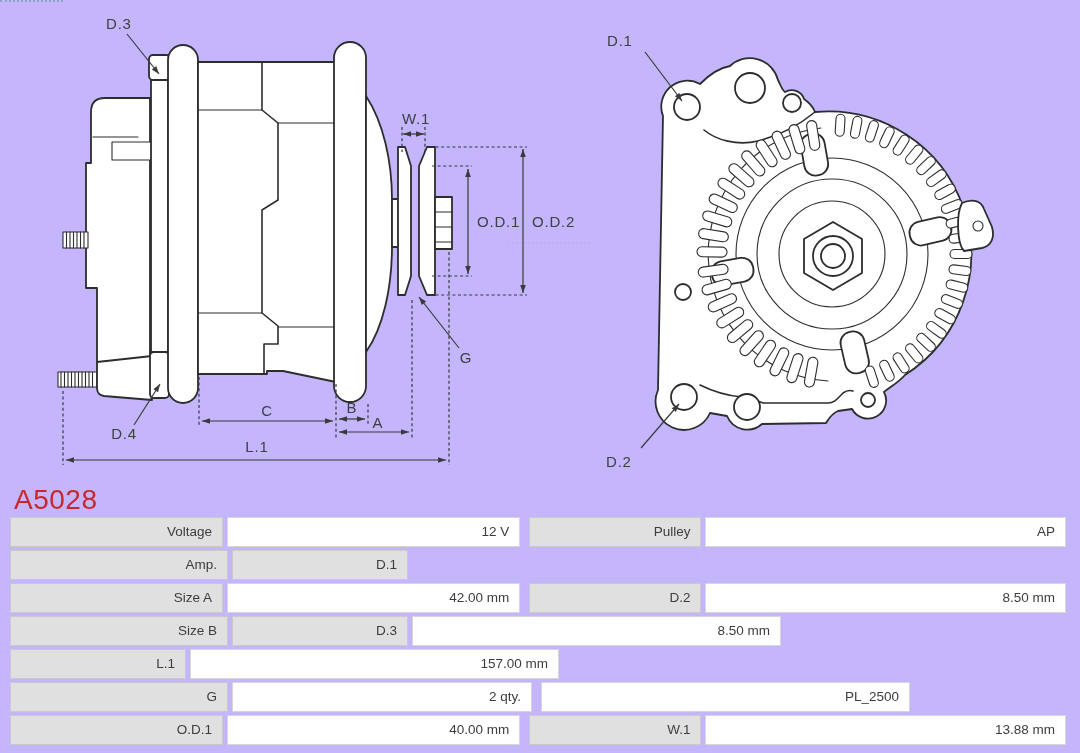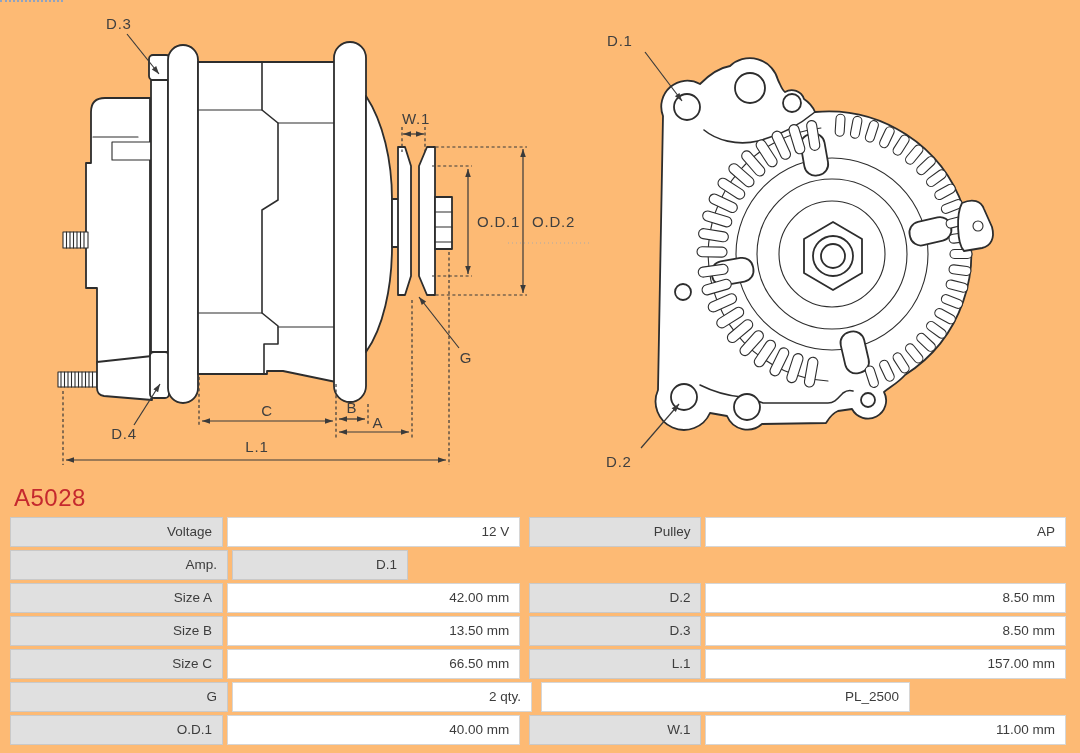--- a/index.html
+++ b/index.html
@@ -1,27 +1,27 @@
 <!DOCTYPE html>
 <html><head>
 <meta charset="utf-8">
 <style>
   html,body{margin:0;padding:0;background:#fff;}
-  #stage{position:relative;width:1080px;height:753px;background:#fdba74;overflow:hidden;
+  #stage{position:relative;width:1080px;height:753px;background:#c4b5fd;overflow:hidden;
          font-family:"Liberation Sans",sans-serif;}
   #edge-frag{position:absolute;left:0;top:0;width:63px;height:0;border-top:2px dotted #8fa3c2;}
   #drawings{position:absolute;left:0;top:0;}
   .outline{fill:#fff;stroke:#2d2d2d;stroke-width:1.8;stroke-linejoin:round;stroke-linecap:round;}
   .ln{fill:none;stroke:#2d2d2d;stroke-width:1.6;stroke-linejoin:round;stroke-linecap:round;}
   .thin{stroke-width:1.1;}
   .dim{fill:none;stroke:#3a3a3a;stroke-width:1.2;}
   .dot{stroke-dasharray:3 2.6;}
   .cline{fill:none;stroke:#aaa;stroke-width:1;stroke-dasharray:1 3;}
   .dlbl{font:15px "Liberation Sans",sans-serif;fill:#3f3f3f;letter-spacing:.8px;}
-  #part-number{position:absolute;left:14px;top:484px;font-size:24px;color:#c5292e;letter-spacing:.5px;}
+  #part-number{position:absolute;left:14px;top:484px;font-size:28px;color:#c5292e;letter-spacing:.5px;}
   #spec-table{position:absolute;left:10px;top:517px;width:1056px;}
   .srow{display:flex;height:30px;margin-bottom:3px;}
   .cell{box-sizing:border-box;border:1px solid #d6d6d6;background:#fff;color:#3d3d3d;
         font-size:13.5px;line-height:28px;text-align:right;padding-right:10px;white-space:nowrap;}
   .lab{background:#e0e0e0;border-color:#c9c9c9;}
   .c1{width:218px;margin-right:4px;}
   .c2{width:300px;margin-right:9px;}
   .c3{width:176px;margin-right:4px;}
   .c4{width:369px;}
 </style>
@@ -222,36 +222,33 @@
       <div class="cell lab c3">D.1</div>
     </div>
     <div class="srow">
       <div class="cell lab c1">Size A</div>
       <div class="cell c2">42.00 mm</div>
       <div class="cell lab c3">D.2</div>
       <div class="cell c4">8.50 mm</div>
     </div>
     <div class="srow">
       <div class="cell lab c1">Size B</div>
-      <div class="cell c2">13.50 mm</div>
       <div class="cell lab c3">D.3</div>
       <div class="cell c4">8.50 mm</div>
     </div>
     <div class="srow">
-      <div class="cell lab c1">Size C</div>
-      <div class="cell c2">66.50 mm</div>
       <div class="cell lab c3">L.1</div>
       <div class="cell c4">157.00 mm</div>
     </div>
     <div class="srow">
       <div class="cell lab c1">G</div>
       <div class="cell c2">2 qty.</div>
       <div class="cell c4">PL_2500</div>
     </div>
     <div class="srow">
       <div class="cell lab c1">O.D.1</div>
       <div class="cell c2">40.00 mm</div>
       <div class="cell lab c3">W.1</div>
-      <div class="cell c4">11.00 mm</div>
+      <div class="cell c4">13.88 mm</div>
     </div>
   </div>
 
 </div>
 
 </body></html>

